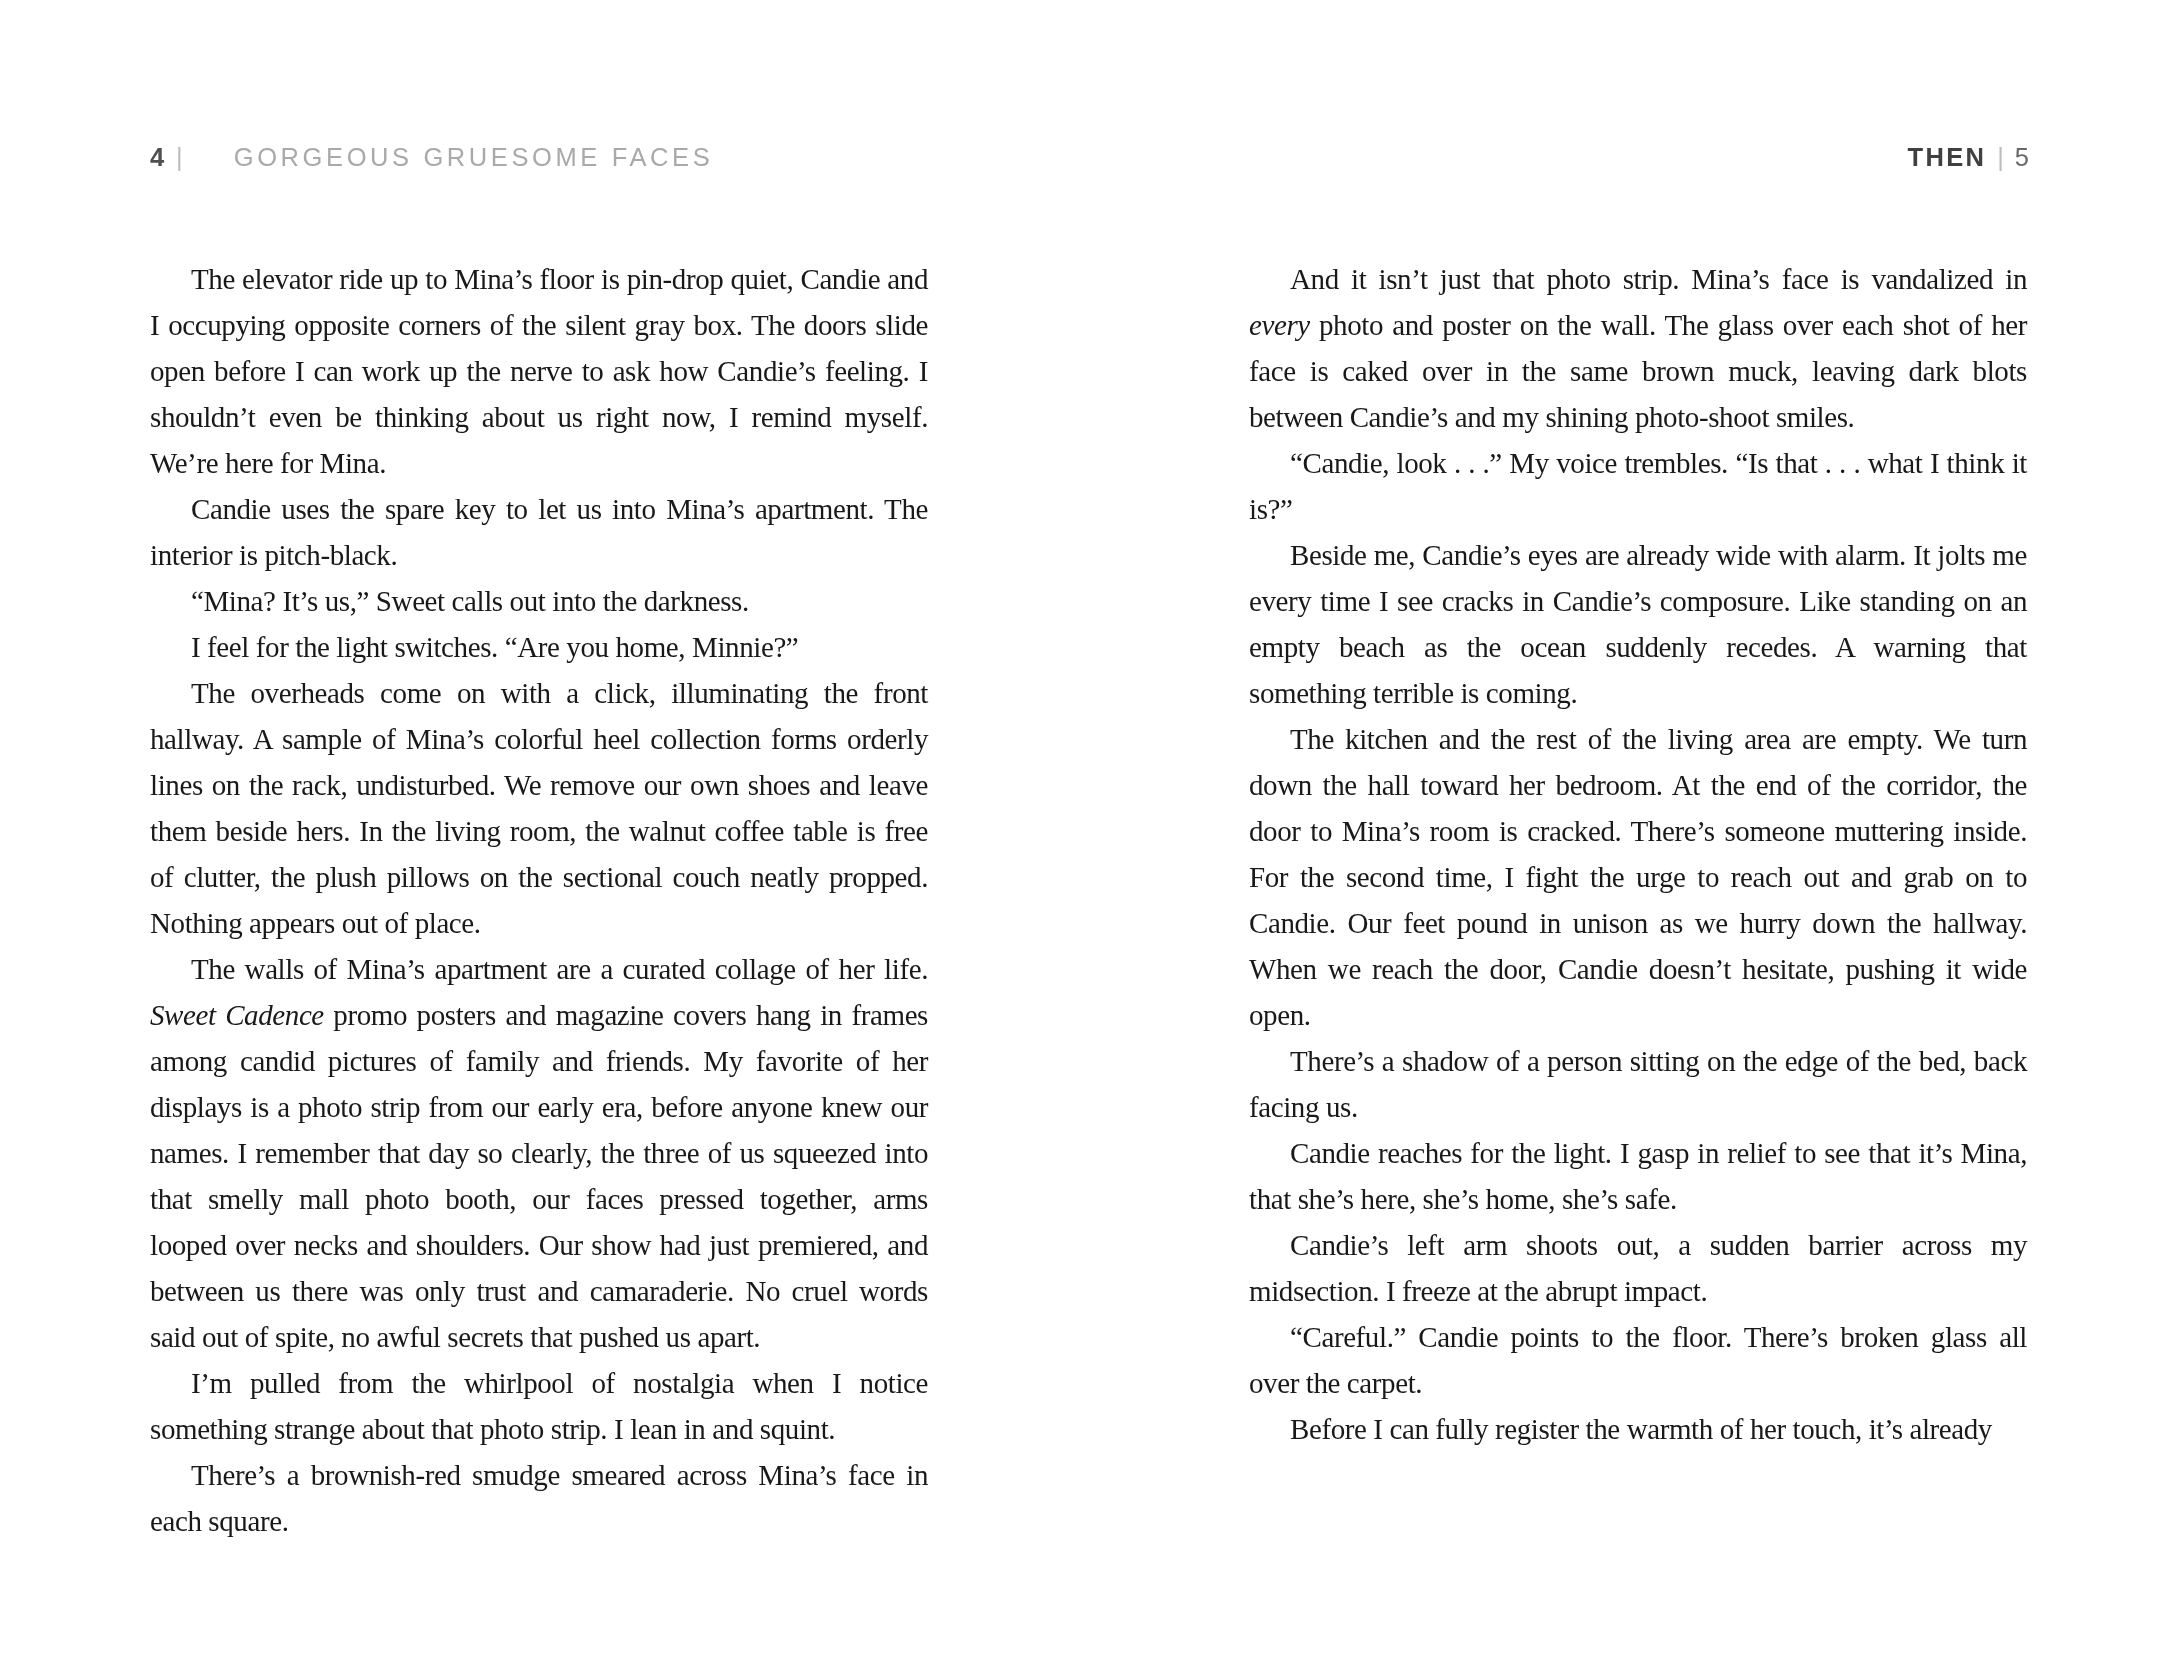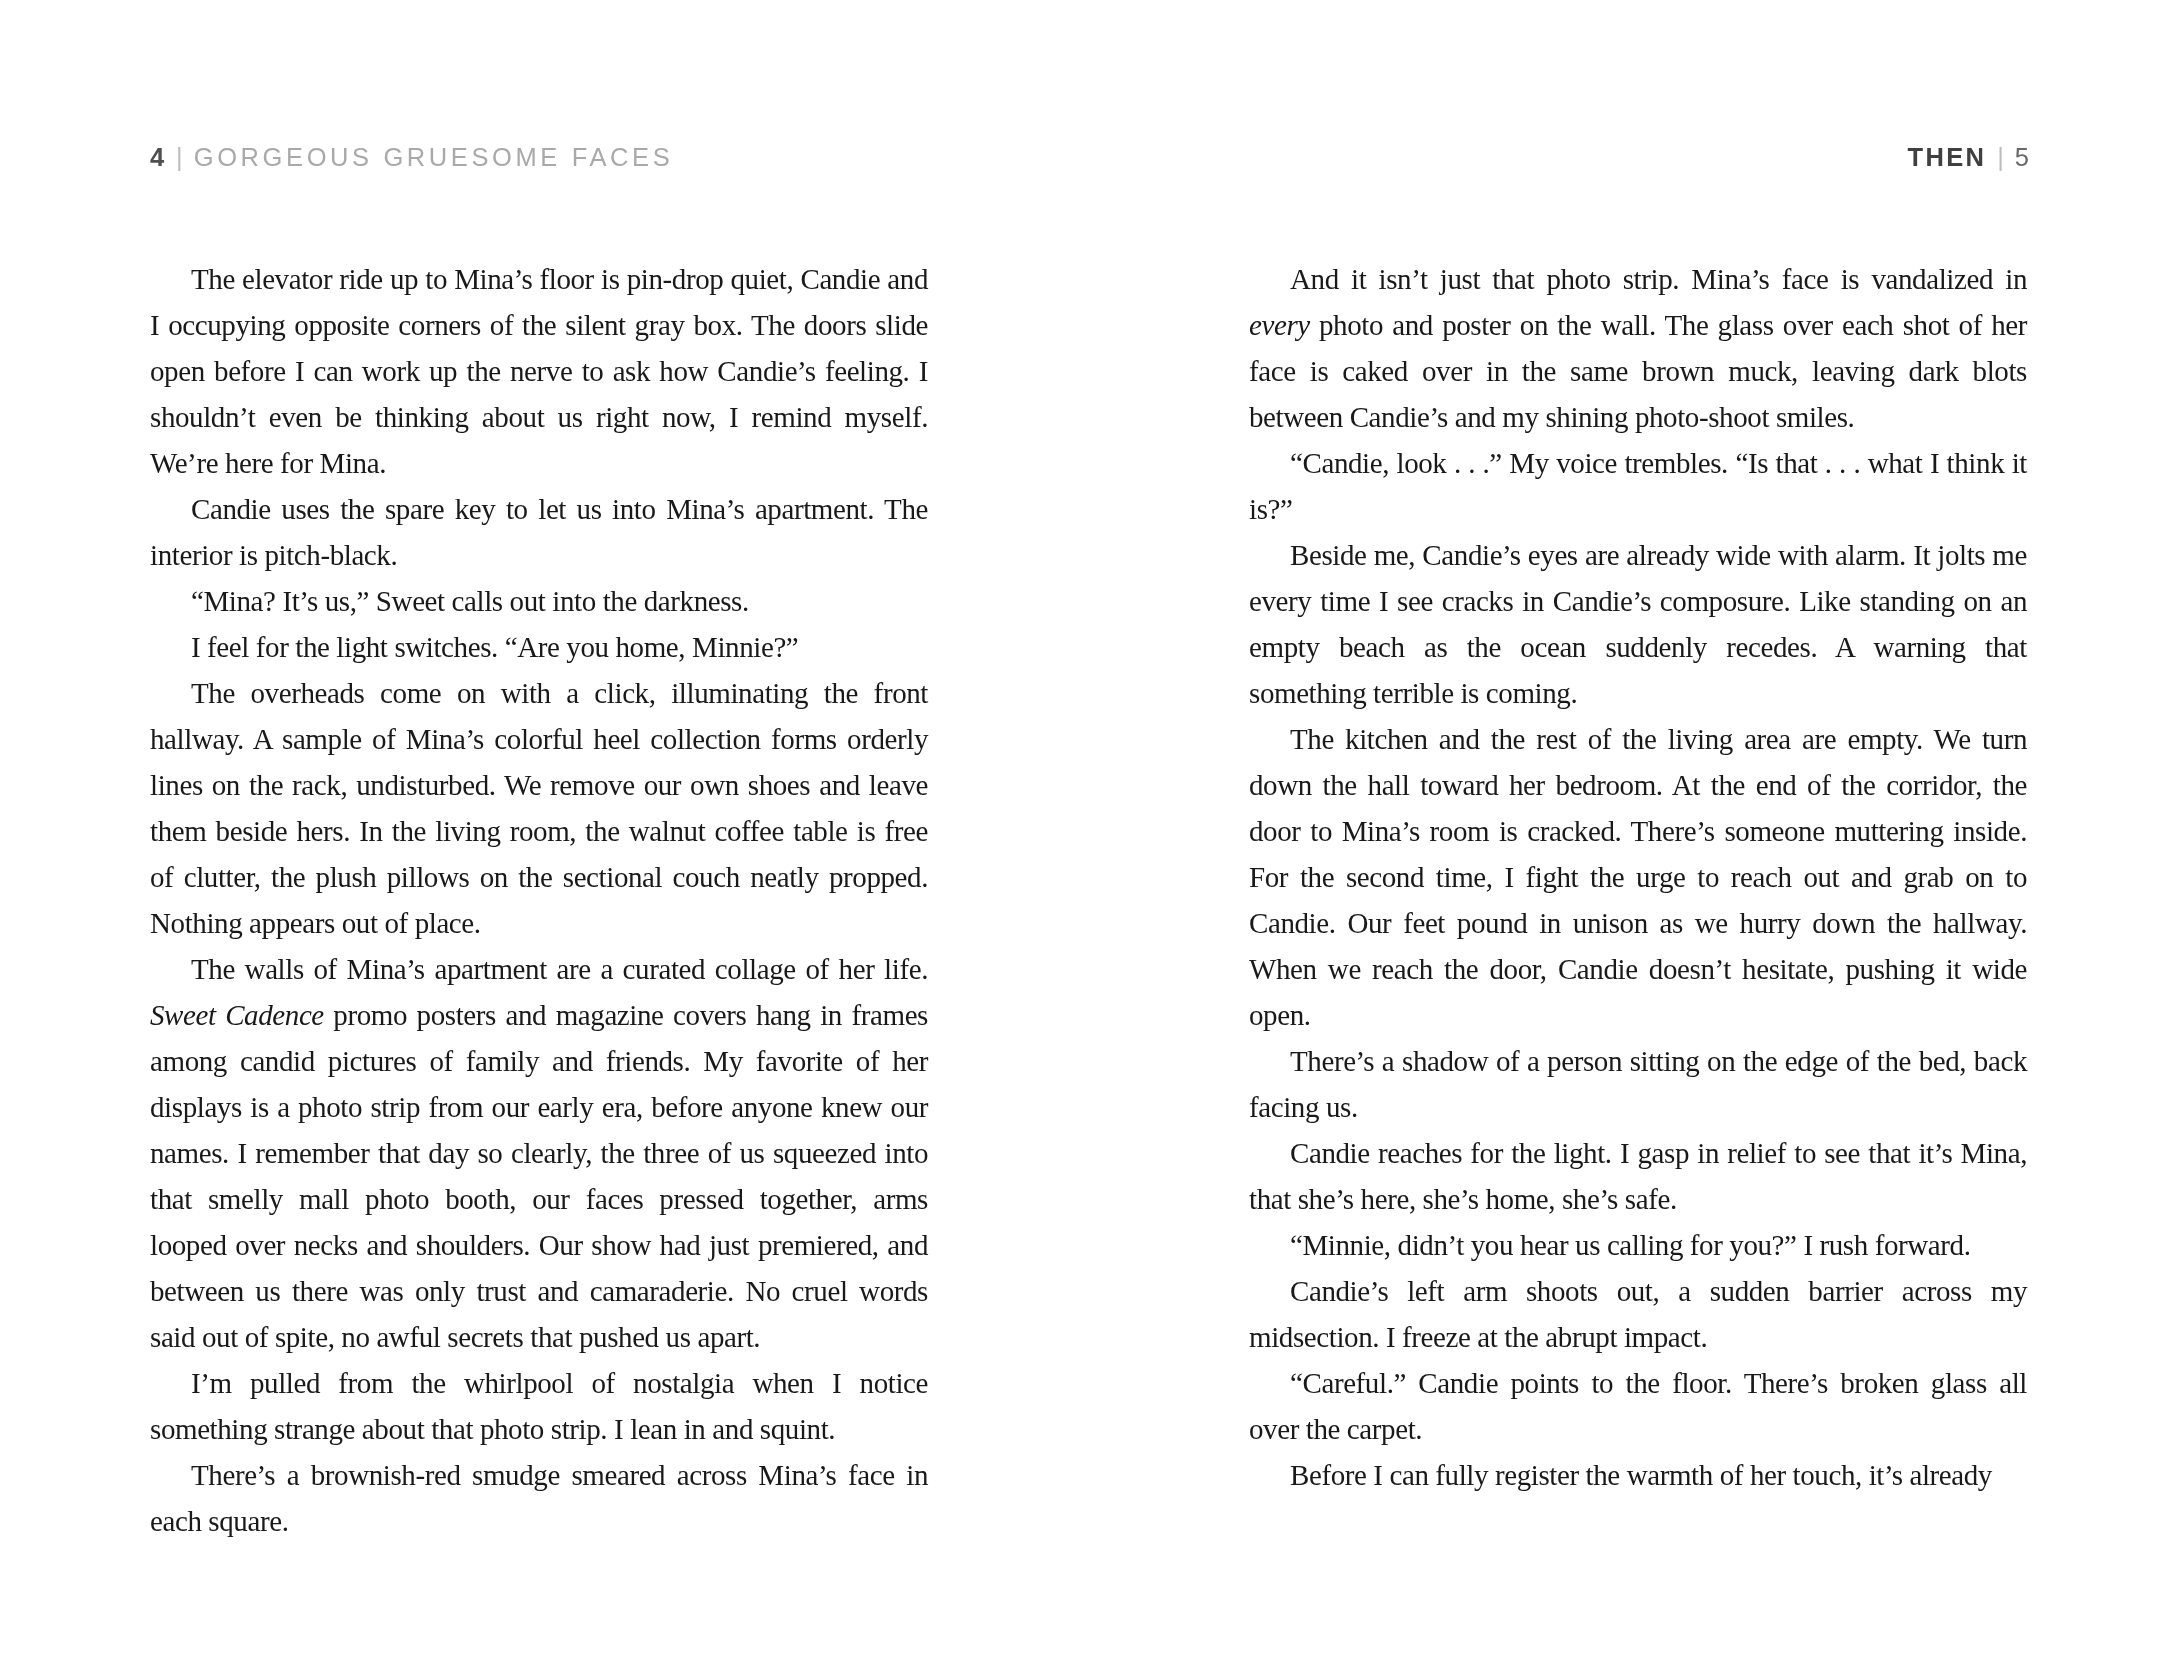--- a/index.html
+++ b/index.html
@@ -32,20 +32,21 @@
   }
   .hdr-divider {
     color: #bcbcbc;
     font-weight: normal;
     padding: 0 11px;
   }
   .hdr-title {
     color: #a9a9a9;
     font-weight: normal;
     letter-spacing: 3.6px;
+    margin-left: 40px;
   }
   .hdr-section {
     color: #404040;
     font-weight: bold;
     letter-spacing: 2.3px;
   }
   .hdr-num-right {
     color: #686868;
     font-weight: normal;
   }
@@ -94,21 +95,20 @@
     <header class="page-header header-right">
       <span class="hdr-section">THEN</span><span class="hdr-divider">|</span><span class="hdr-num-right">5</span>
     </header>
     <div class="page-body body-right">
         <p class="para"><span>And it isn’t just that photo strip. Mina’s face is vandalized in </span><em>every</em><span> photo and poster on the wall. The glass over each shot of her face is caked over in the same brown muck, leaving dark blots between Candie’s and my shining photo-shoot smiles.</span></p>
         <p class="para"><span>“Candie, look .&nbsp;.&nbsp;.” My voice trembles. “Is that .&nbsp;.&nbsp;. what I think it is?”</span></p>
         <p class="para"><span>Beside me, Candie’s eyes are already wide with alarm. It jolts me every time I see cracks in Candie’s composure. Like standing on an empty beach as the ocean suddenly recedes. A warning that something terrible is coming.</span></p>
         <p class="para"><span>The kitchen and the rest of the living area are empty. We turn down the hall toward her bedroom. At the end of the corridor, the door to Mina’s room is cracked. There’s someone muttering inside. For the second time, I fight the urge to reach out and grab on to Candie. Our feet pound in unison as we hurry down the hallway. When we reach the door, Candie doesn’t hesitate, pushing it wide open.</span></p>
         <p class="para"><span>There’s a shadow of a person sitting on the edge of the bed, back facing us.</span></p>
         <p class="para"><span>Candie reaches for the light. I gasp in relief to see that it’s Mina, that she’s here, she’s home, she’s safe.</span></p>
-        <p class="para"><span>“Minnie, didn’t you hear us calling for you?” I rush forward.</span></p>
         <p class="para"><span>Candie’s left arm shoots out, a sudden barrier across my midsection. I freeze at the abrupt impact.</span></p>
         <p class="para"><span>“Careful.” Candie points to the floor. There’s broken glass all over the carpet.</span></p>
         <p class="para"><span>Before I can fully register the warmth of her touch, it’s already</span></p>
       </div>
   </section>
 
 </div>
 
 
 </body></html>

